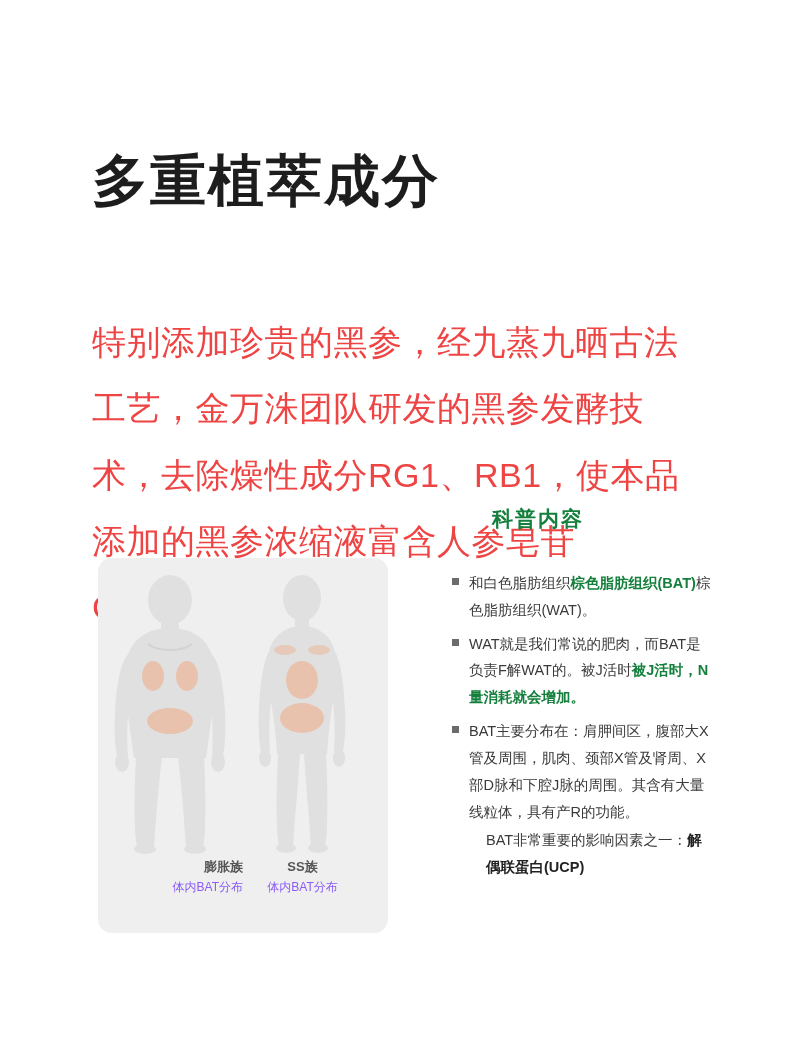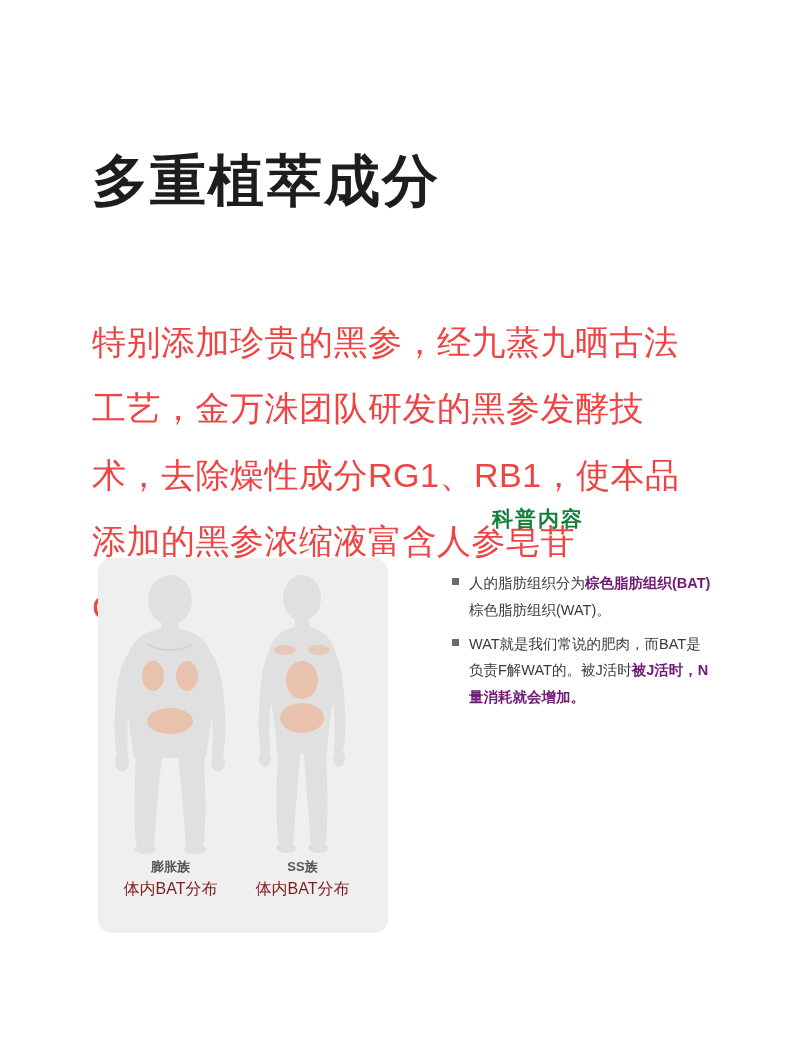--- a/index.html
+++ b/index.html
@@ -86,25 +86,25 @@
     color: #6d6d6d;
   }
   .caption .cap-title {
     font-size: 13px;
     font-weight: bold;
     color: #555555;
     display: block;
     margin-bottom: 3px;
   }
   .caption .cap-sub {
-    font-size: 16px;
-    color: #7f1d1d;
-    display: block;
-  }
-  .cap-left { top: 300px; }
+    font-size: 12px;
+    color: #8b5cf6;
+    display: block;
+  }
+  .cap-left { top: 300px; text-align: right; }
   .cap-right { top: 300px; }
 
   .body-svg { display: block; }
 
   
   .facts {
     position: absolute;
     left: 452px;
     top: 570px;
     width: 262px;
@@ -120,21 +120,21 @@
   .fact-item .bullet {
     position: absolute;
     left: 0;
     top: 8px;
     width: 7px;
     height: 7px;
     background: #6b6b6b;
     display: block;
   }
   .fact-item .txt { display: block; }
-  .fact-item .txt b { font-weight: bold; color: #701a75; }
+  .fact-item .txt b { font-weight: bold; color: #15803d; }
   .sub-line {
     display: block;
     padding-left: 17px;
     margin-top: 2px;
   }
   .sub-line b { font-weight: bold; color: #222; }
 </style>
 </head>
 <body>
 
@@ -220,21 +220,26 @@
         <span class="cap-title">SS族</span>
         <span class="cap-sub">体内BAT分布</span>
       </div>
     </div>
 
   </div>
 
   <div class="facts">
     <div class="fact-item">
       <span class="bullet"></span>
-      <span class="txt"><span>人的脂肪组织分为</span><b>棕色脂肪组织(BAT)</b><span>棕色脂肪组织(WAT)。</span></span>
+      <span class="txt"><span>和白色脂肪组织</span><b>棕色脂肪组织(BAT)</b><span>棕色脂肪组织(WAT)。</span></span>
     </div>
     <div class="fact-item">
       <span class="bullet"></span>
       <span class="txt"><span>WAT就是我们常说的肥肉，而BAT是负责F解WAT的。被J活时</span><b>被J活时，N量消耗就会增加。</b></span>
     </div>
+    <div class="fact-item">
+      <span class="bullet"></span>
+      <span class="txt"><span>BAT主要分布在：肩胛间区，腹部大X管及周围，肌肉、颈部X管及肾周、X部D脉和下腔J脉的周围。其含有大量线粒体，具有产R的功能。</span></span>
+      <span class="sub-line"><span>BAT非常重要的影响因素之一：</span><b>解偶联蛋白(UCP)</b></span>
+    </div>
   </div>
 
 </div>
 
 </body></html>

